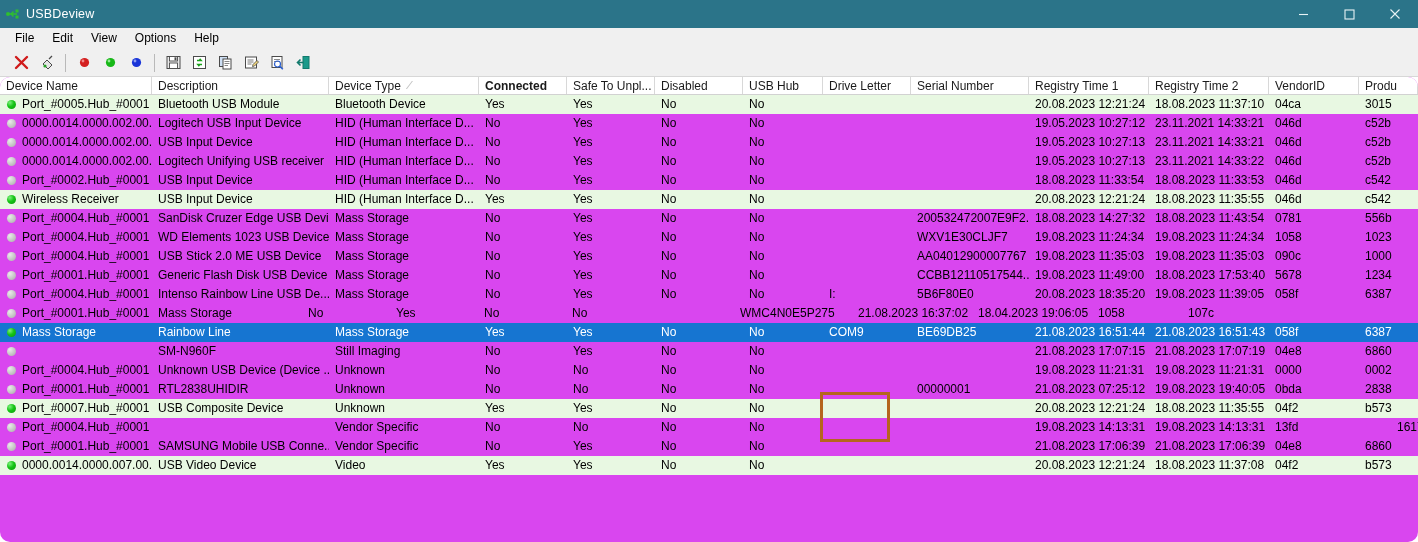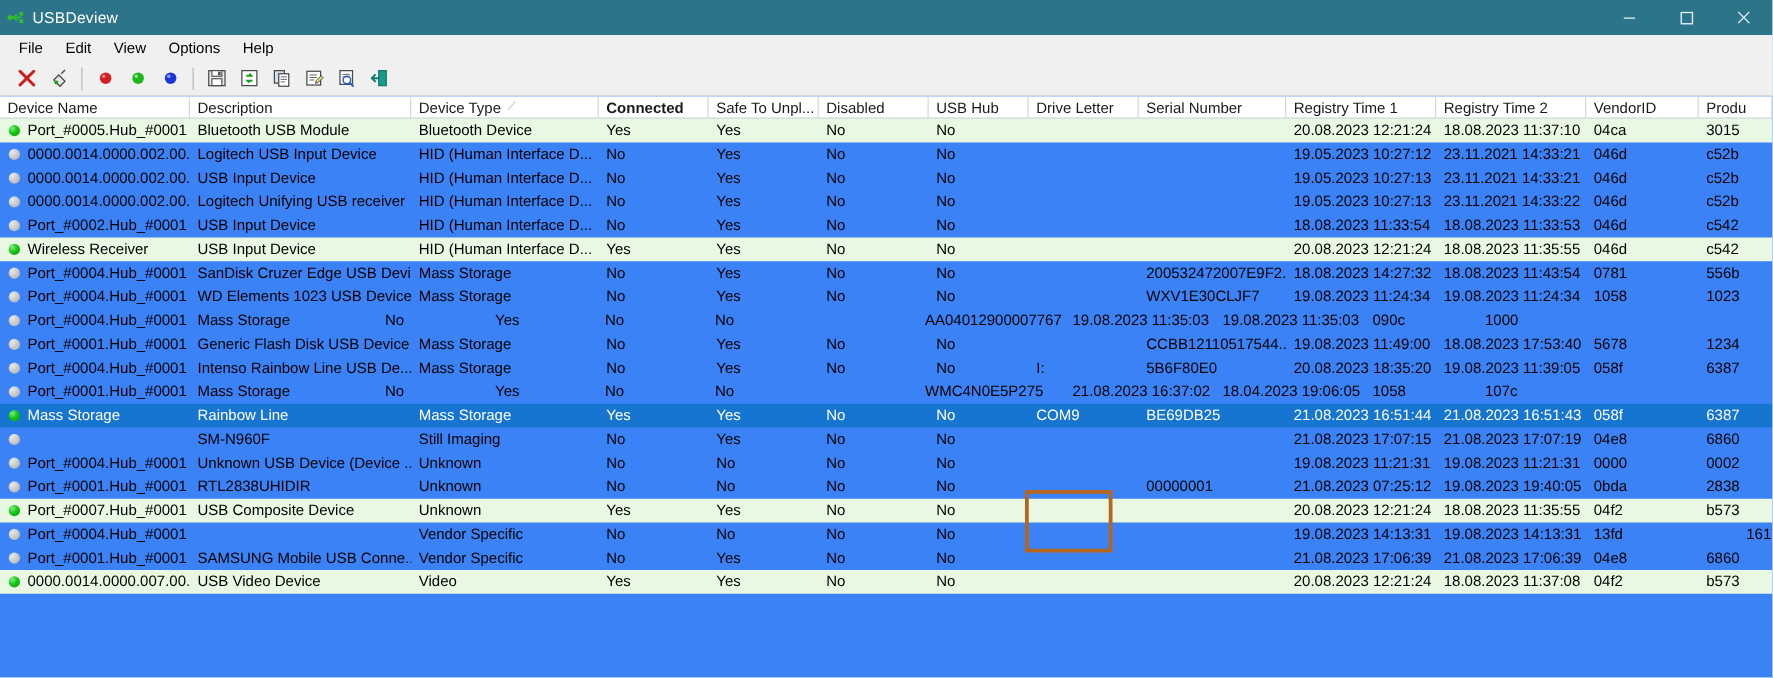--- a/index.html
+++ b/index.html
@@ -34,21 +34,21 @@
 
   
   .toolbar {
     height: 28px; flex: 0 0 28px; background: #f0f0f0; display: flex; align-items: center;
     padding-left: 8px; border-bottom: 1px solid #d7d7d7;
   }
   .tb-btn { width: 26px; height: 24px; display: flex; align-items: center; justify-content: center; }
   .tb-sep { width: 1px; height: 18px; background: #b9b9b9; margin: 0 5px; }
 
   
-  .grid { flex: 1 1 auto; background: #3b82f6; overflow: hidden; position: relative; }
+  .grid { flex: 1 1 auto; background: #d946ef; overflow: hidden; position: relative; border-radius: 10px; }
   .hdr {
     display: flex; height: 18px; background: #ffffff; border-bottom: 1px solid #d2d2d2;
     position: relative;
   }
   .hdr .hc {
     font-size: 12px; color: #1a1a1a; padding: 1px 0 0 6px; line-height: 16px;
     border-right: 1px solid #d8d8d8; overflow: hidden; white-space: nowrap;
     display: flex; align-items: center; gap: 8px;
   }
   .sortmark { color: #c2c2c2; font-size: 10px; transform: scaleX(1.4); }
@@ -377,20 +377,21 @@
           <div class="c" style="width: 120px; flex: 0 0 120px;">19.08.2023 11:24:34</div>
           <div class="c" style="width: 120px; flex: 0 0 120px;">19.08.2023 11:24:34</div>
           <div class="c" style="width: 90px; flex: 0 0 90px;">1058</div>
           <div class="c" style="width: 59px; flex: 0 0 59px;">1023</div>
         </div>
         <div class="row">
           <div class="c first" style="width: 152px; flex: 0 0 152px;">
             <span class="dot off"></span>
             <span>Port_#0004.Hub_#0001</span>
           </div>
+          <div class="c" style="width: 177px; flex: 0 0 177px;">USB Stick 2.0 ME USB Device</div>
           <div class="c" style="width: 150px; flex: 0 0 150px;">Mass Storage</div>
           <div class="c" style="width: 88px; flex: 0 0 88px;">No</div>
           <div class="c" style="width: 88px; flex: 0 0 88px;">Yes</div>
           <div class="c" style="width: 88px; flex: 0 0 88px;">No</div>
           <div class="c" style="width: 80px; flex: 0 0 80px;">No</div>
           <div class="c" style="width: 88px; flex: 0 0 88px;"></div>
           <div class="c" style="width: 118px; flex: 0 0 118px;">AA04012900007767</div>
           <div class="c" style="width: 120px; flex: 0 0 120px;">19.08.2023 11:35:03</div>
           <div class="c" style="width: 120px; flex: 0 0 120px;">19.08.2023 11:35:03</div>
           <div class="c" style="width: 90px; flex: 0 0 90px;">090c</div>

